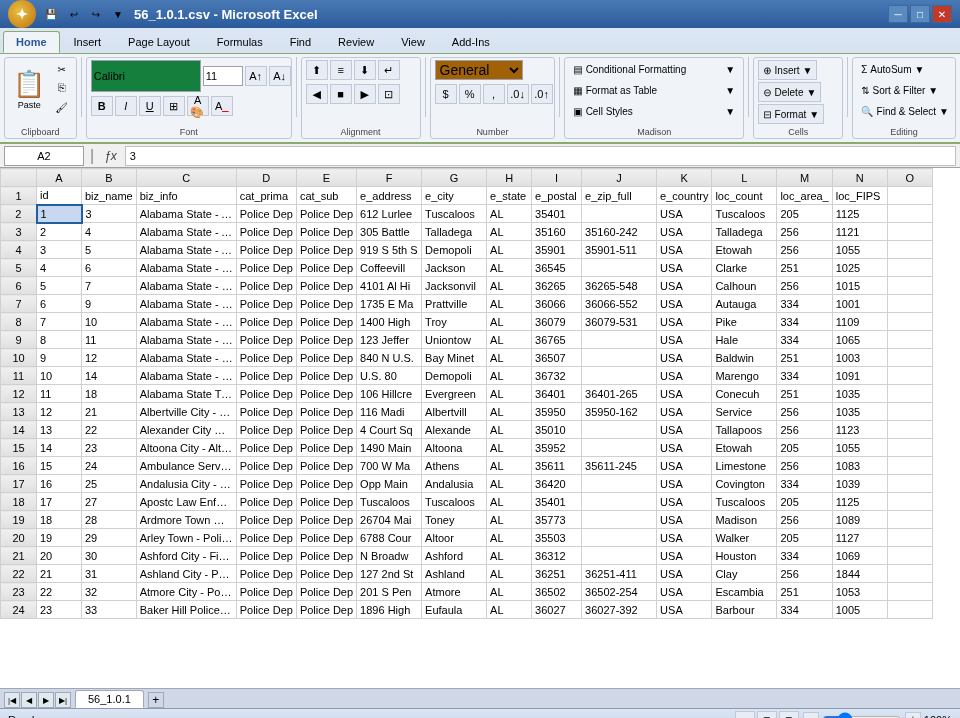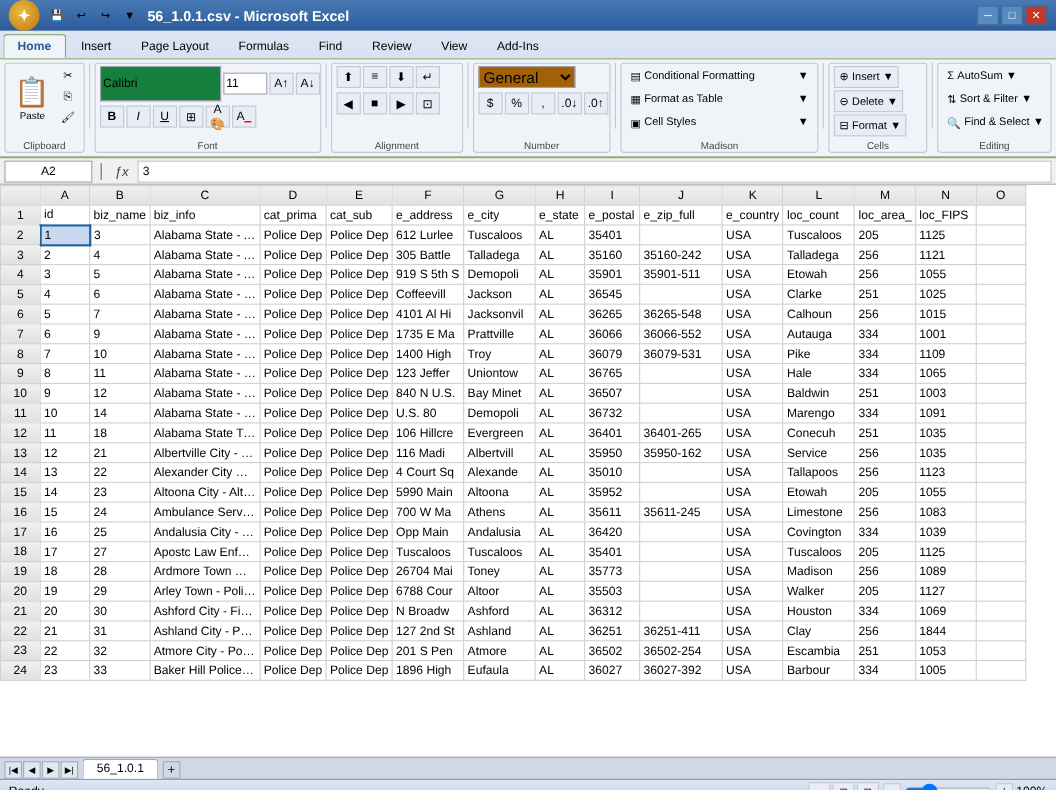--- a/index.html
+++ b/index.html
@@ -895,21 +895,21 @@
             <td>1123</td>
             <td></td>
           </tr>
           <tr>
             <td class="row-num">15</td>
             <td>14</td>
             <td>23</td>
             <td>Altoona City - Altoor</td>
             <td>Police Dep</td>
             <td>Police Dep</td>
-            <td>5990 Main</td>
+            <td>1490 Main</td>
             <td>Altoona</td>
             <td>AL</td>
             <td>35952</td>
             <td></td>
             <td>USA</td>
             <td>Etowah</td>
             <td>205</td>
             <td>1055</td>
             <td></td>
           </tr>

